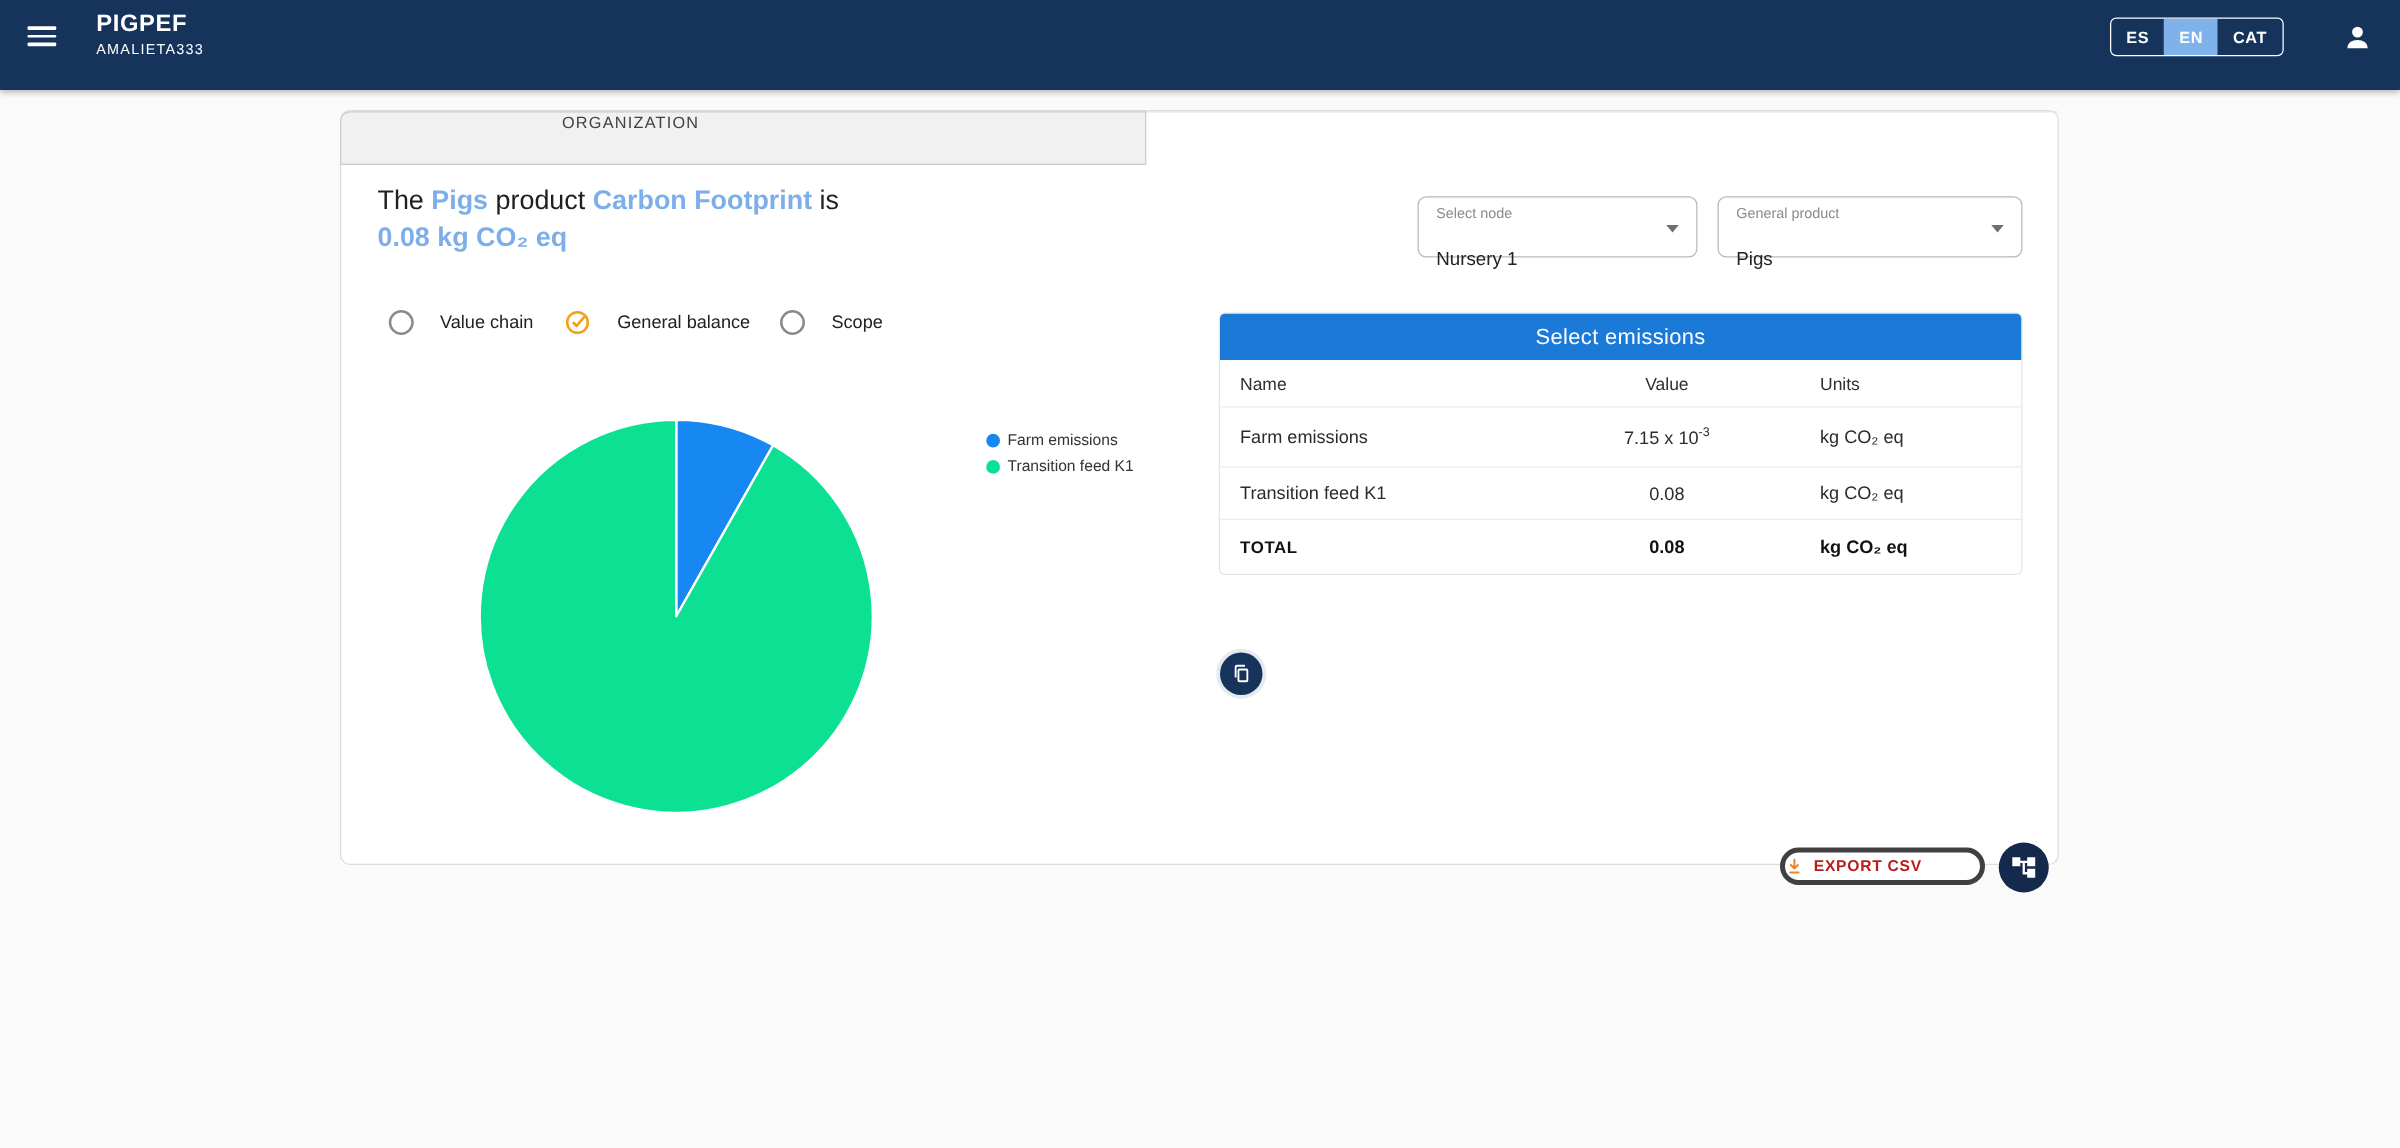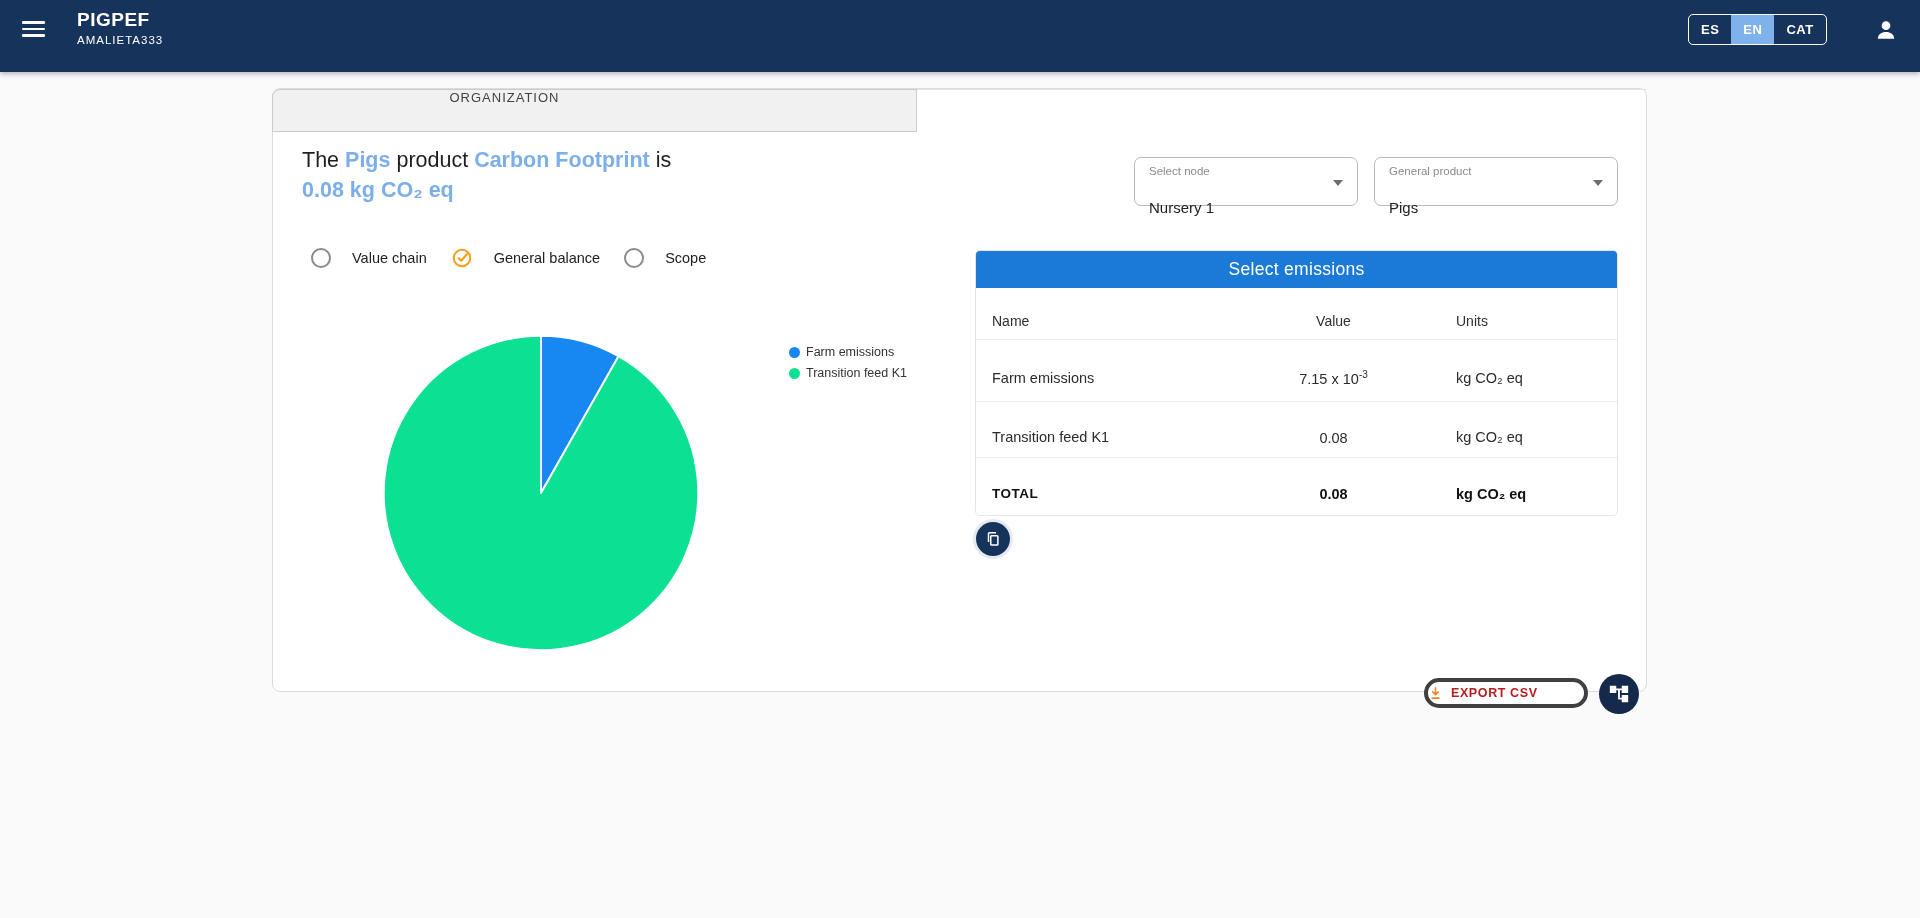--- a/index.html
+++ b/index.html
@@ -66,21 +66,21 @@
                   border-left: 5.5px solid transparent; border-right: 5.5px solid transparent;
                   border-top: 6px solid #6E6E6E; }
 
   
   .detail-table { position: absolute; left: 702px; top: 161px; width: 643px;
                   border: 1px solid #E6E6E6; border-radius: 5px; background: #fff; }
   .dt-titlebar { height: 37px; background: #1B79D8; border-radius: 4px 4px 0 0; color: #fff;
                  display: flex; align-items: center; justify-content: center;
                  font-size: 17.5px; font-weight: 500; letter-spacing: .3px; }
   .dt-row { display: grid; grid-template-columns: 300px 115px 226px; align-items: center;
-            border-bottom: 1px solid #EBEBEB; margin-top: 14px; }
+            border-bottom: 1px solid #EBEBEB; }
   .dt-row:last-child { border-bottom: none; }
   .dt-colhead { height: 38px; font-size: 14px; color: #2F2F2F; }
   .dt-data { height: 48px; font-size: 14.5px; color: #2B2B2B; }
   .dt-data2 { height: 42px; }
   .dt-total { height: 43px; font-weight: 700; color: #111; }
   .dt-total .c-name { font-size: 13.5px; letter-spacing: .5px; }
   .c-name { padding-left: 16px; text-align: left; }
   .c-value { text-align: center; }
   .c-units { padding-left: 65px; text-align: left; }
   .sup { font-size: 10px; vertical-align: super; }

